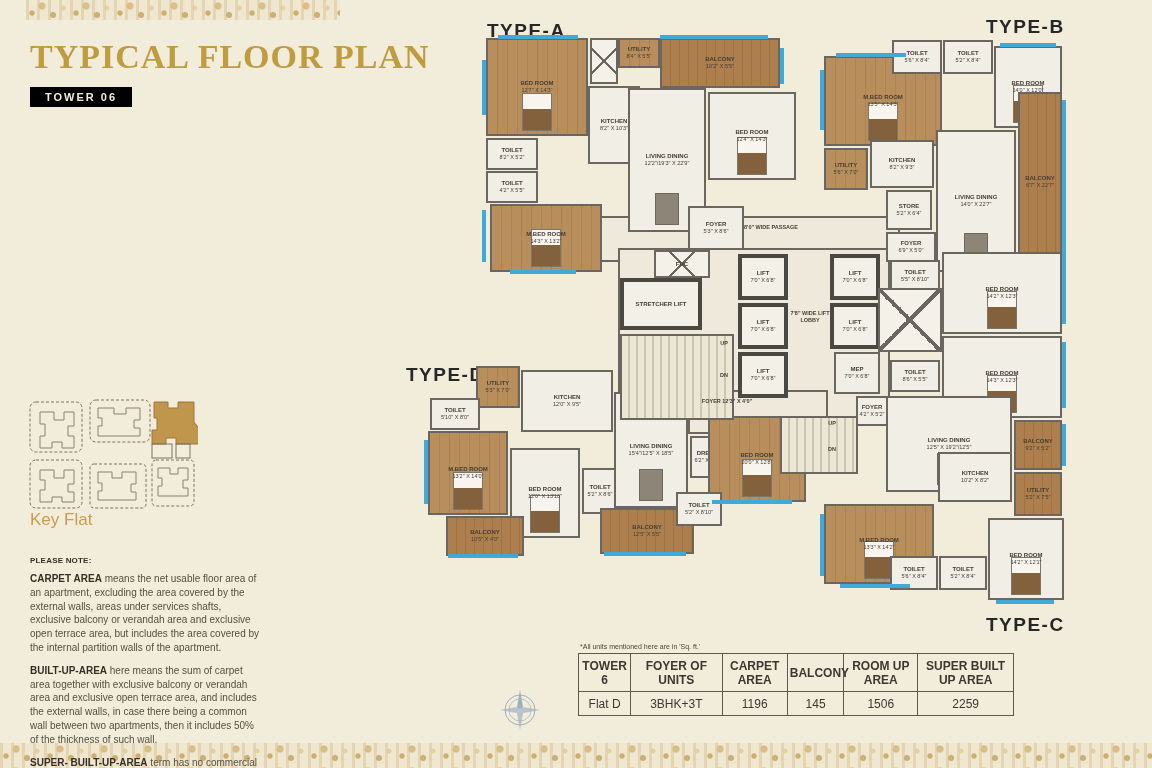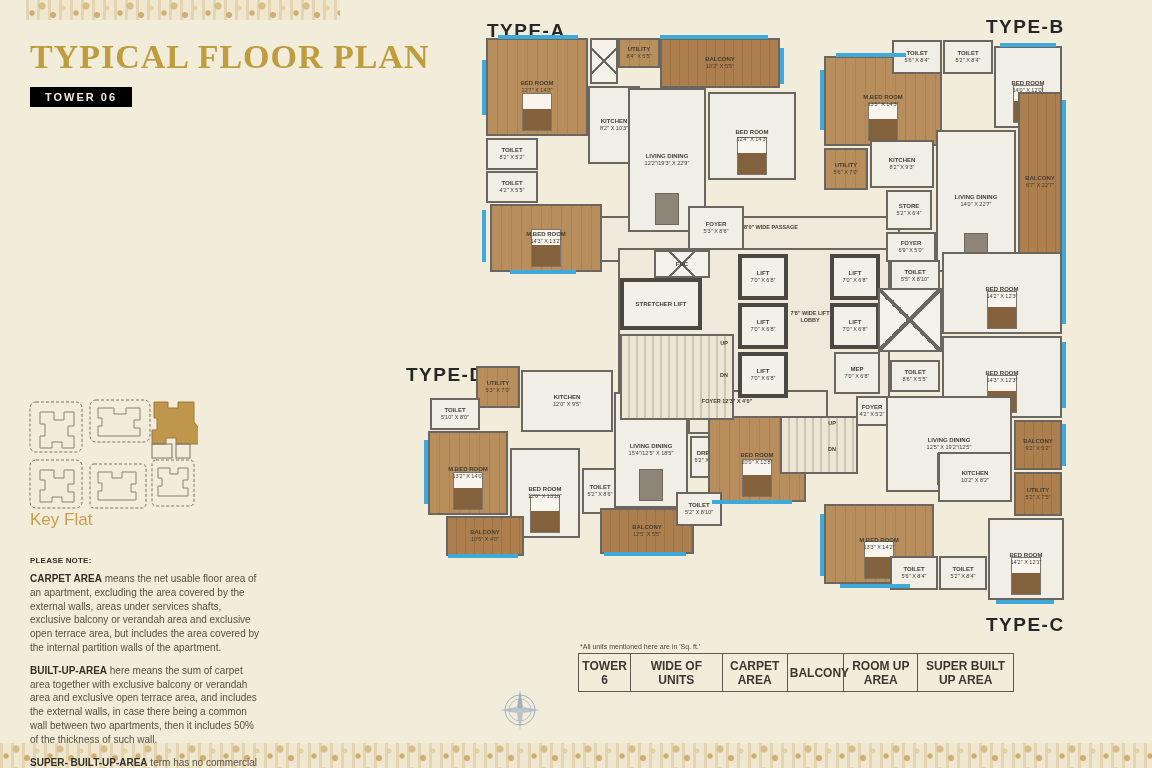--- a/index.html
+++ b/index.html
@@ -104,28 +104,36 @@
       <col style="width:12%">
         <col style="width:21%">
         <col style="width:15%">
       <col style="width:13%">
         <col style="width:17%">
         <col style="width:22%">
     </colgroup>
     <thead>
         <tr id="thead-row">
           <th>TOWER 6</th>
-          <th>WIDE OF UNITS</th>
+          <th>FOYER OF UNITS</th>
           <th>CARPET AREA</th>
           <th>BALCONY</th>
           <th>ROOM UP AREA</th>
           <th>SUPER BUILT UP AREA</th>
         </tr>
       </thead>
     <tbody id="tbody-rows">
+        <tr>
+          <td>Flat D</td>
+          <td>3BHK+3T</td>
+          <td>1196</td>
+          <td>145</td>
+          <td>1506</td>
+          <td>2259</td>
+        </tr>
       </tbody>
   </table>
 </div>
 
 <svg class="compass" width="48" height="48" viewBox="0 0 48 48">
   <circle cx="24" cy="24" r="15" fill="none" stroke="#9fb0c0" stroke-width="1"></circle>
   <circle cx="24" cy="24" r="11" fill="none" stroke="#9fb0c0" stroke-width="0.7"></circle>
   <g fill="#9fb0c0">
     <path d="M24 4 L27 21 L24 24 L21 21 Z"></path>
     <path d="M24 44 L27 27 L24 24 L21 27 Z" opacity="0.7"></path>

